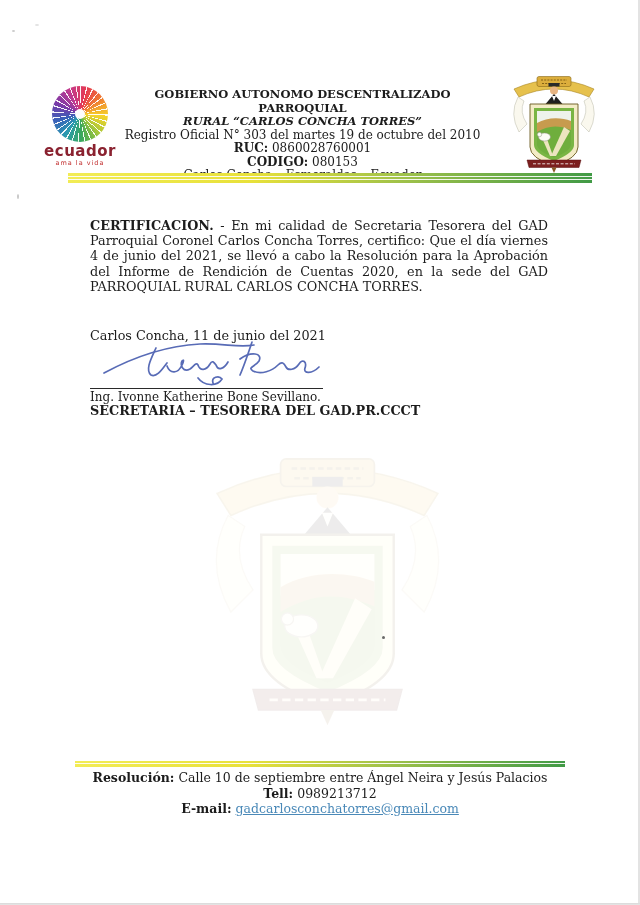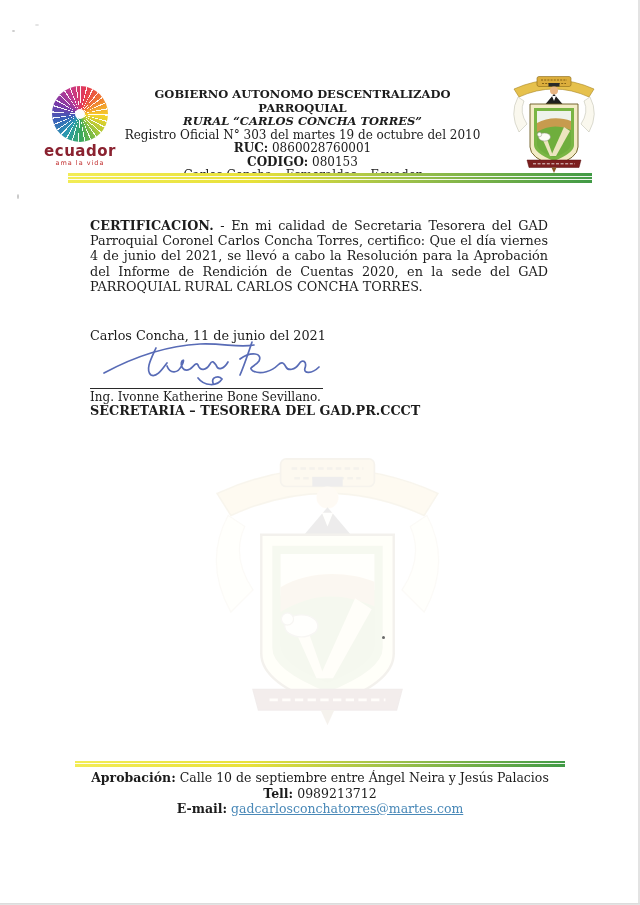--- a/index.html
+++ b/index.html
@@ -131,23 +131,23 @@
   <div class="sig-line"></div>
   <div class="signer-name">Ing. Ivonne Katherine Bone Sevillano.</div>
   <div class="signer-title">SECRETARIA – TESORERA DEL GAD.PR.CCCT</div>
 
   <svg class="watermark" viewBox="0 0 96 100">
     <use href="#crest"></use>
   </svg>
 
   <div class="bar bar-footer"></div>
   <div class="footer-text">
-    <div><span class="b">Aprobación:</span><span> Calle 10 de septiembre entre Ángel Neira y Jesús Palacios</span></div>
+    <div><span class="b">Resolución:</span><span> Calle 10 de septiembre entre Ángel Neira y Jesús Palacios</span></div>
     <div><span class="b">Tell:</span><span> 0989213712</span></div>
-    <div><span class="b">E-mail:</span> <a class="email-link" href="#">gadcarlosconchatorres@martes.com</a></div>
+    <div><span class="b">E-mail:</span> <a class="email-link" href="#">gadcarlosconchatorres@gmail.com</a></div>
   </div>
 
   <div class="speck" style="left:12px;top:30px;width:3px;height:2px;opacity:.5"></div>
   <div class="speck" style="left:35px;top:24px;width:4px;height:2px;opacity:.3"></div>
   <div class="speck" style="left:17px;top:194px;width:2px;height:5px;opacity:.55"></div>
   <div class="speck" style="left:382px;top:636px;width:3px;height:3px;opacity:.8;background:#444"></div>
   <div class="edge-bottom"></div>
 </div>
 
 </body></html>

